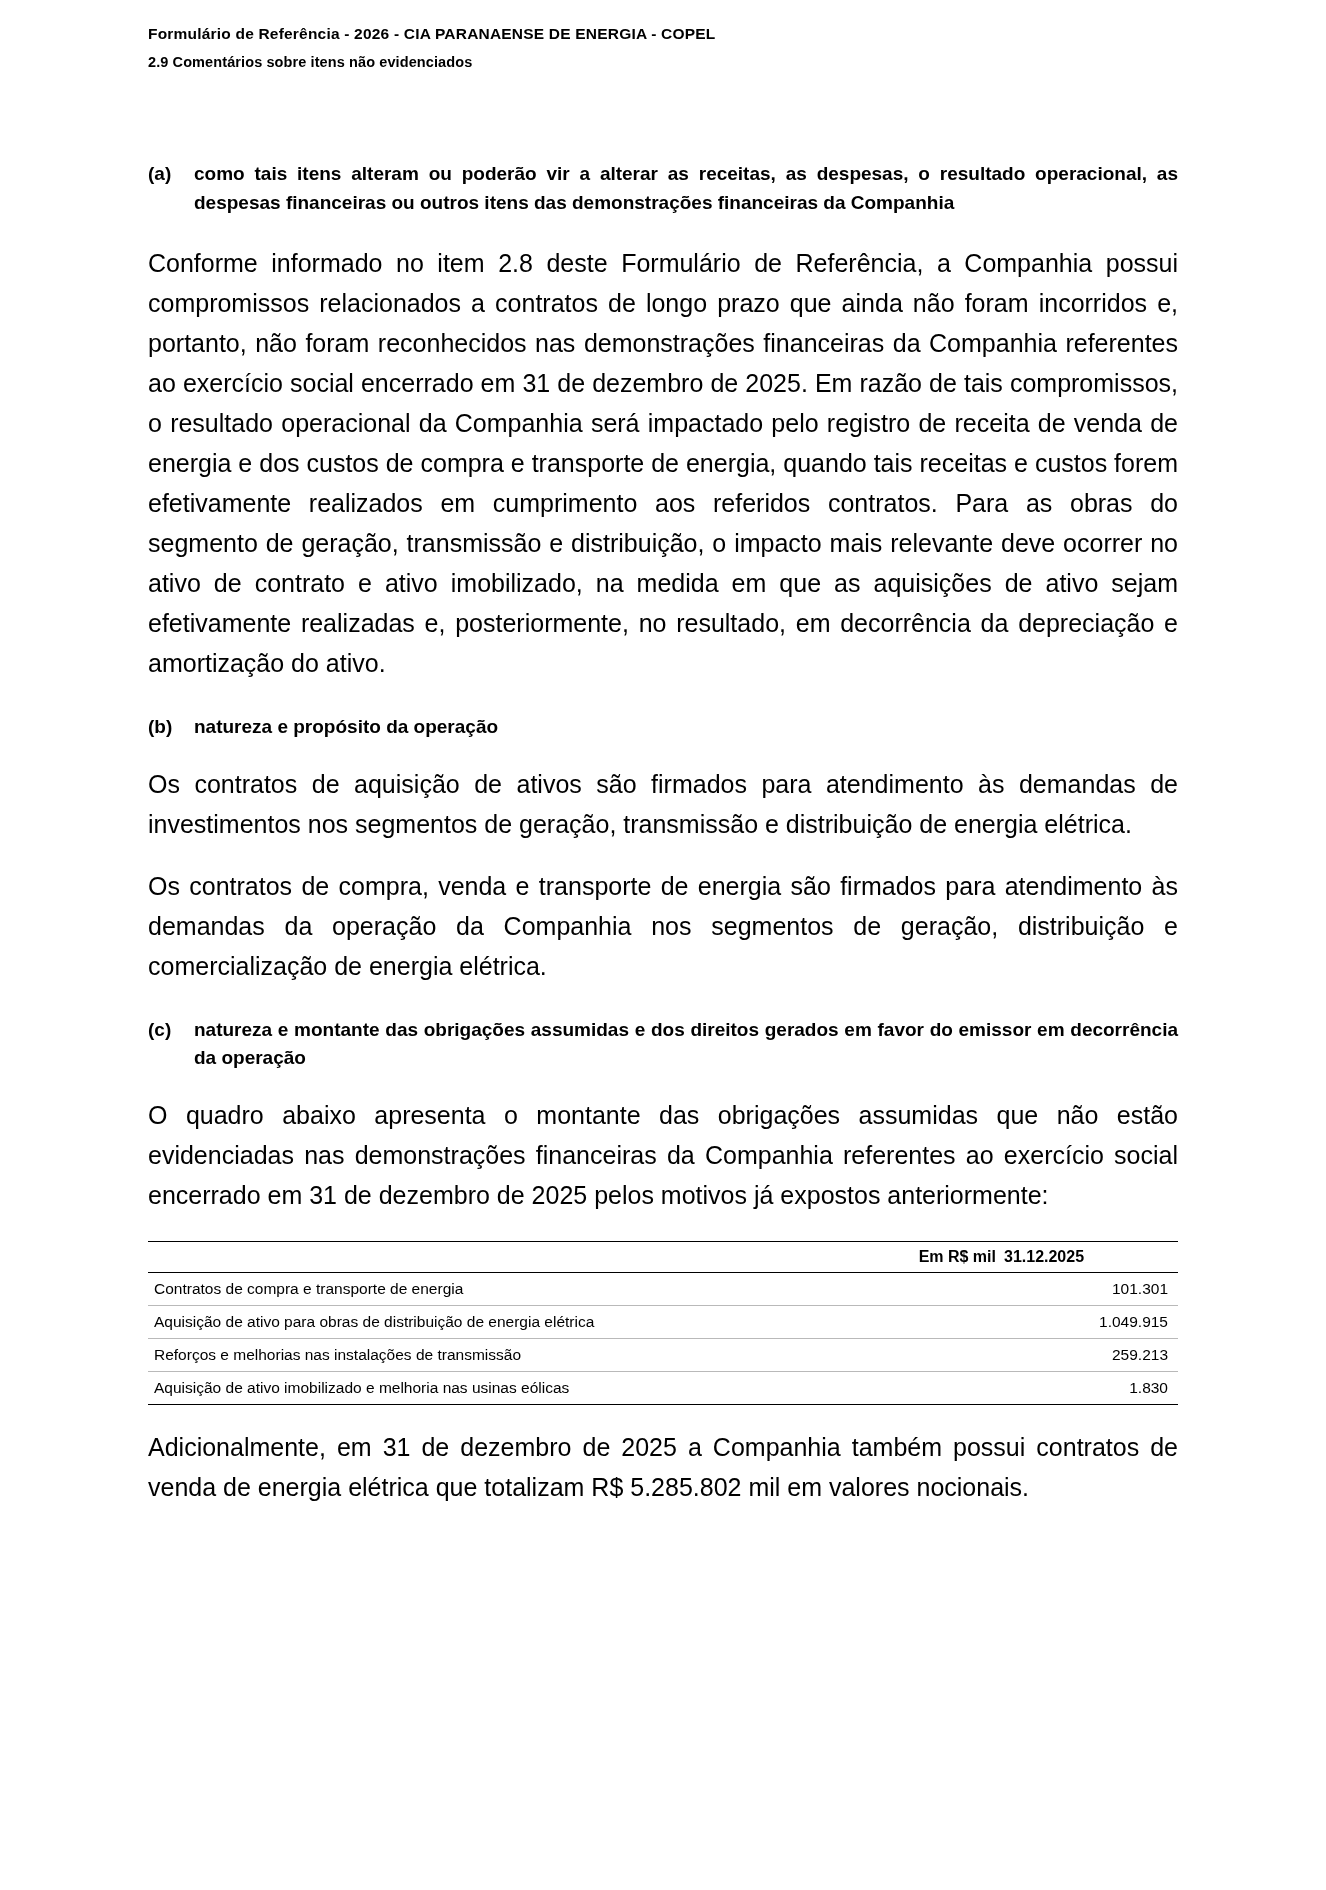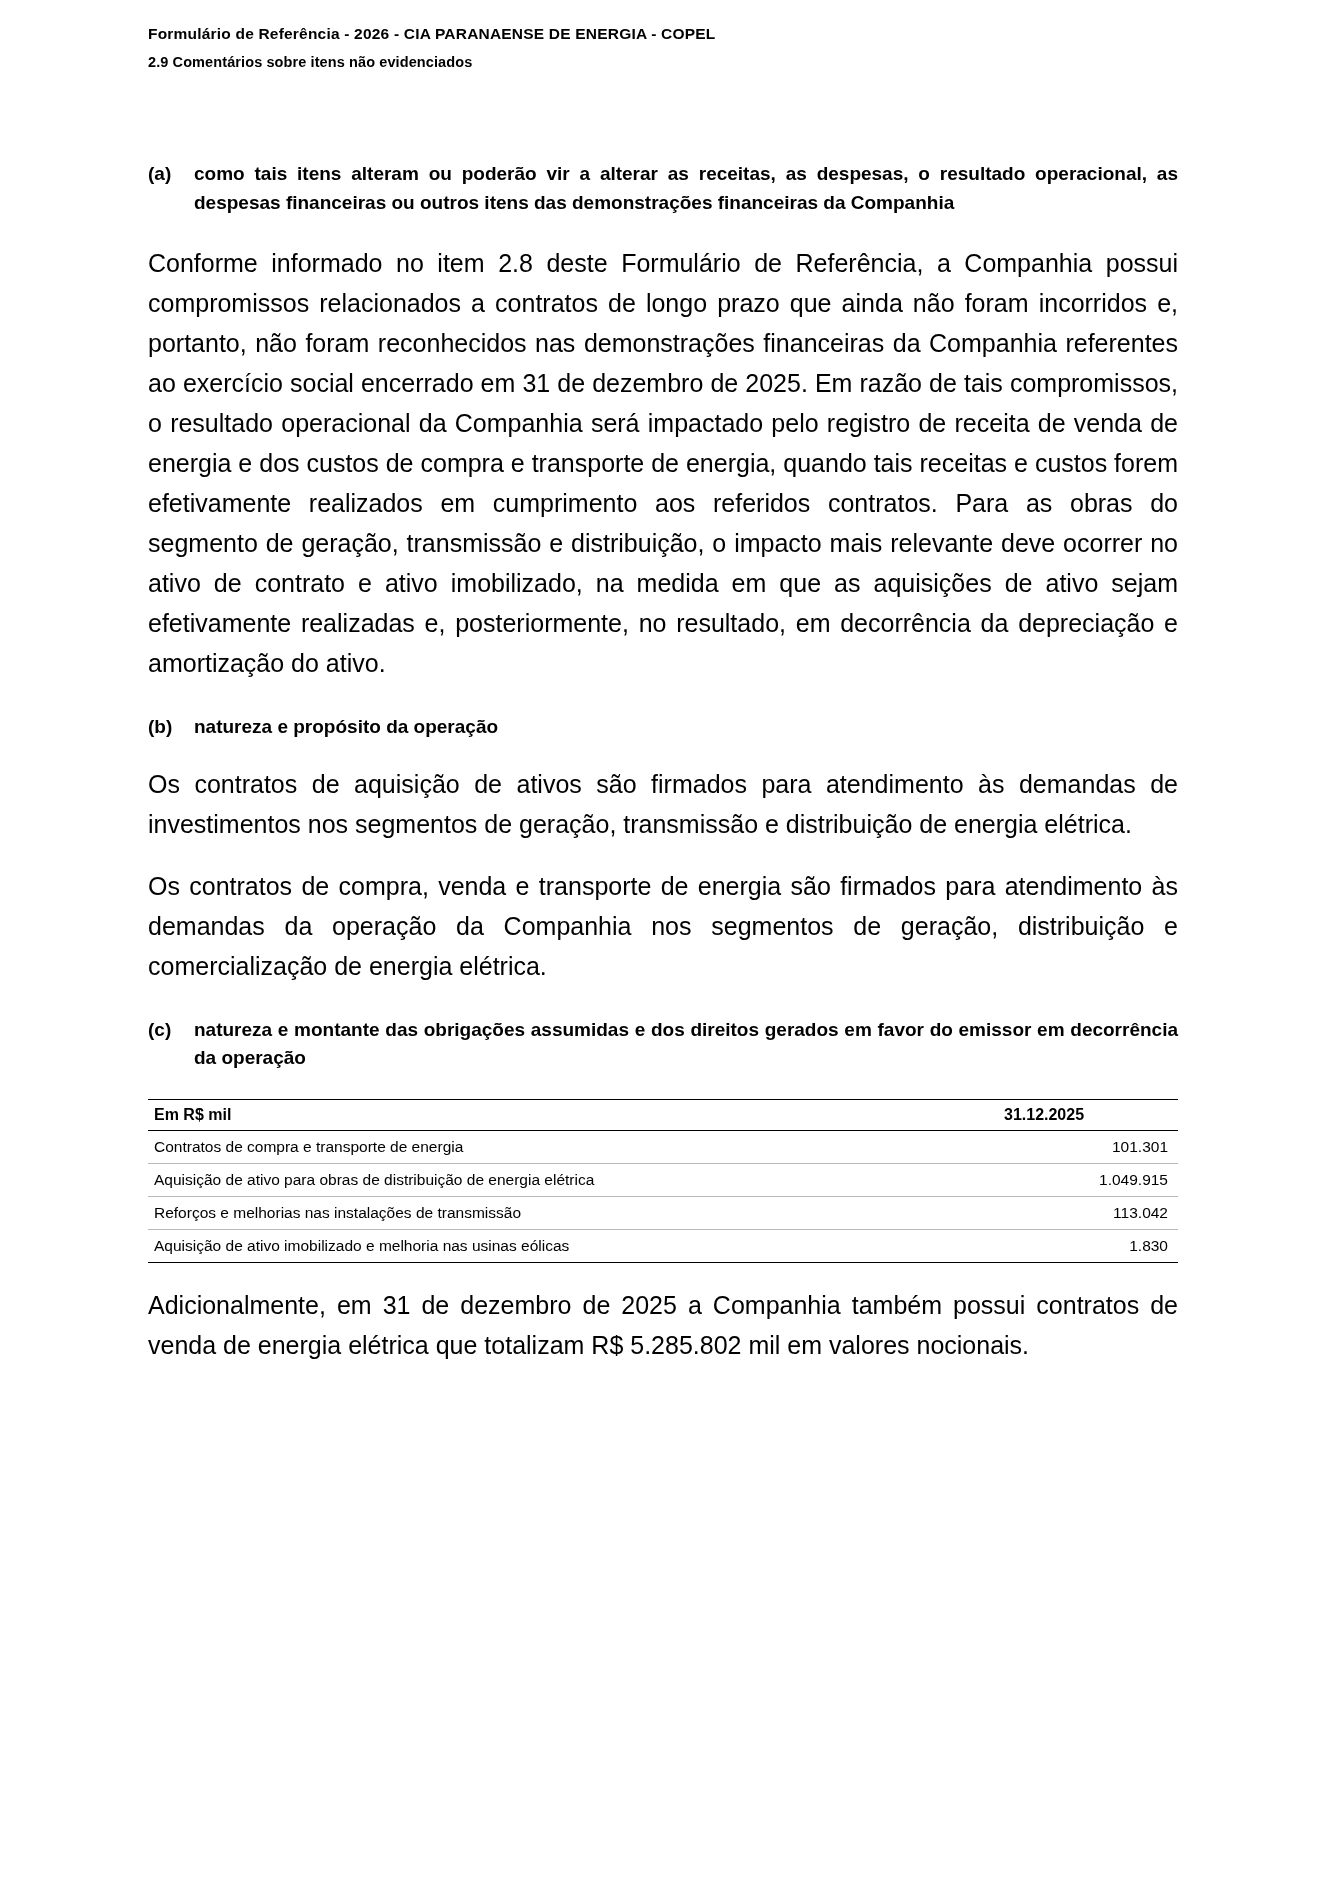--- a/index.html
+++ b/index.html
@@ -89,21 +89,21 @@
   }
   table.fin-table thead th {
     font-weight: bold;
     font-size: 16px;
     border-top: 1.6px solid #000;
     border-bottom: 1.2px solid #000;
     padding-bottom: 6px;
     padding-top: 6px;
   }
   table.fin-table thead th.lbl {
-    text-align: left;
+    text-align: right;
     padding-left: 6px;
   }
   table.fin-table thead th.val {
     text-align: left;
     padding-right: 10px;
   }
   table.fin-table tbody td {
     border-bottom: 0.9px solid #b9b9b9;
     font-size: 15.5px;
   }
@@ -145,40 +145,41 @@
       <div class="item-label">(b)</div>
       <div class="item-text">natureza e propósito da operação</div>
     </div>
     <p class="body-par">Os contratos de aquisição de ativos são firmados para atendimento às demandas de investimentos nos segmentos de geração, transmissão e distribuição de energia elétrica.</p>
     <p class="body-par">Os contratos de compra, venda e transporte de energia são firmados para atendimento às demandas da operação da Companhia nos segmentos de geração, distribuição e comercialização de energia elétrica.</p>
 
     <div class="item-block sec-gap-b">
       <div class="item-label">(c)</div>
       <div class="item-text">natureza e montante das obrigações assumidas e dos direitos gerados em favor do emissor em decorrência da operação</div>
     </div>
+    <p class="body-par">O quadro abaixo apresenta o montante das obrigações assumidas que não estão evidenciadas nas demonstrações financeiras da Companhia referentes ao exercício social encerrado em 31 de dezembro de 2025 pelos motivos já expostos anteriormente:</p>
 
     <table class="fin-table">
       <thead>
         <tr>
           <th class="lbl">Em R$ mil</th>
           <th class="val">31.12.2025</th>
         </tr>
       </thead>
       <tbody>
         <tr>
           <td class="lbl">Contratos de compra e transporte de energia</td>
           <td class="val">101.301</td>
         </tr>
         <tr>
           <td class="lbl">Aquisição de ativo para obras de distribuição de energia elétrica</td>
           <td class="val">1.049.915</td>
         </tr>
         <tr>
           <td class="lbl">Reforços e melhorias nas instalações de transmissão</td>
-          <td class="val">113.042</td>
+          <td class="val">259.213</td>
         </tr>
         <tr>
           <td class="lbl">Aquisição de ativo imobilizado e melhoria nas usinas eólicas</td>
           <td class="val">1.830</td>
         </tr>
       </tbody>
     </table>
 
     <p class="body-par after-table">Adicionalmente, em 31 de dezembro de 2025 a Companhia também possui contratos de venda de energia elétrica que totalizam R$ 5.285.802 mil em valores nocionais.</p>
 

